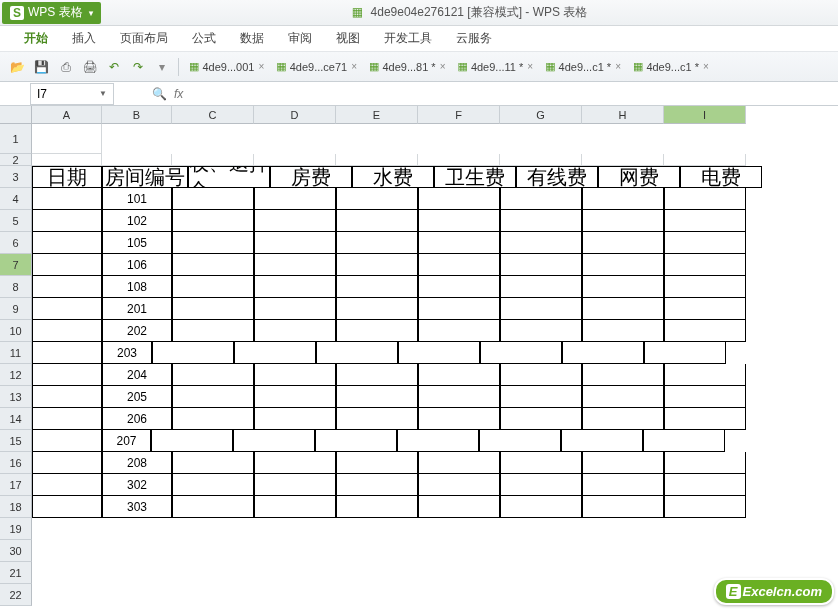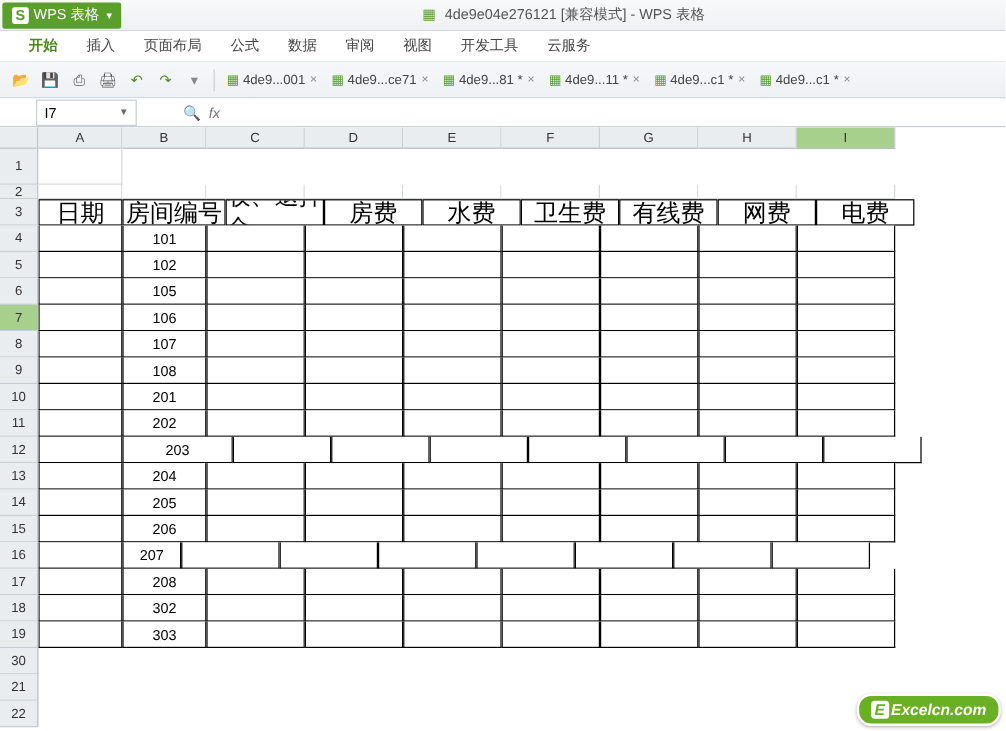--- a/index.html
+++ b/index.html
@@ -476,31 +476,20 @@
           <div class="cell bcell" style="width: 82px;"></div>
           <div class="cell bcell" style="width: 82px;"></div>
           <div class="cell bcell" style="width: 82px;"></div>
           <div class="cell bcell" style="width: 82px;"></div>
           <div class="cell bcell" style="width: 82px;"></div>
           <div class="cell bcell" style="width: 82px;"></div>
           <div class="cell bcell" style="width: 82px;"></div>
         </div>
         <div class="grid-row">
           <div class="cell bcell" style="width: 70px;"></div>
-          <div class="cell bcell" style="width: 70px;">107</div>
-          <div class="cell bcell" style="width: 82px;"></div>
-          <div class="cell bcell" style="width: 82px;"></div>
-          <div class="cell bcell" style="width: 82px;"></div>
-          <div class="cell bcell" style="width: 82px;"></div>
-          <div class="cell bcell" style="width: 82px;"></div>
-          <div class="cell bcell" style="width: 82px;"></div>
-          <div class="cell bcell" style="width: 82px;"></div>
-        </div>
-        <div class="grid-row">
-          <div class="cell bcell" style="width: 70px;"></div>
           <div class="cell bcell" style="width: 70px;">108</div>
           <div class="cell bcell" style="width: 82px;"></div>
           <div class="cell bcell" style="width: 82px;"></div>
           <div class="cell bcell" style="width: 82px;"></div>
           <div class="cell bcell" style="width: 82px;"></div>
           <div class="cell bcell" style="width: 82px;"></div>
           <div class="cell bcell" style="width: 82px;"></div>
           <div class="cell bcell" style="width: 82px;"></div>
         </div>
         <div class="grid-row">
@@ -520,21 +509,21 @@
           <div class="cell bcell" style="width: 82px;"></div>
           <div class="cell bcell" style="width: 82px;"></div>
           <div class="cell bcell" style="width: 82px;"></div>
           <div class="cell bcell" style="width: 82px;"></div>
           <div class="cell bcell" style="width: 82px;"></div>
           <div class="cell bcell" style="width: 82px;"></div>
           <div class="cell bcell" style="width: 82px;"></div>
         </div>
         <div class="grid-row">
           <div class="cell bcell" style="width: 70px;"></div>
-          <div class="cell bcell" style="width: 92px;">203</div>
+          <div class="cell bcell" style="width: 50px;">203</div>
           <div class="cell bcell" style="width: 82px;"></div>
           <div class="cell bcell" style="width: 82px;"></div>
           <div class="cell bcell" style="width: 82px;"></div>
           <div class="cell bcell" style="width: 82px;"></div>
           <div class="cell bcell" style="width: 82px;"></div>
           <div class="cell bcell" style="width: 82px;"></div>
           <div class="cell bcell" style="width: 82px;"></div>
         </div>
         <div class="grid-row">
           <div class="cell bcell" style="width: 70px;"></div>

